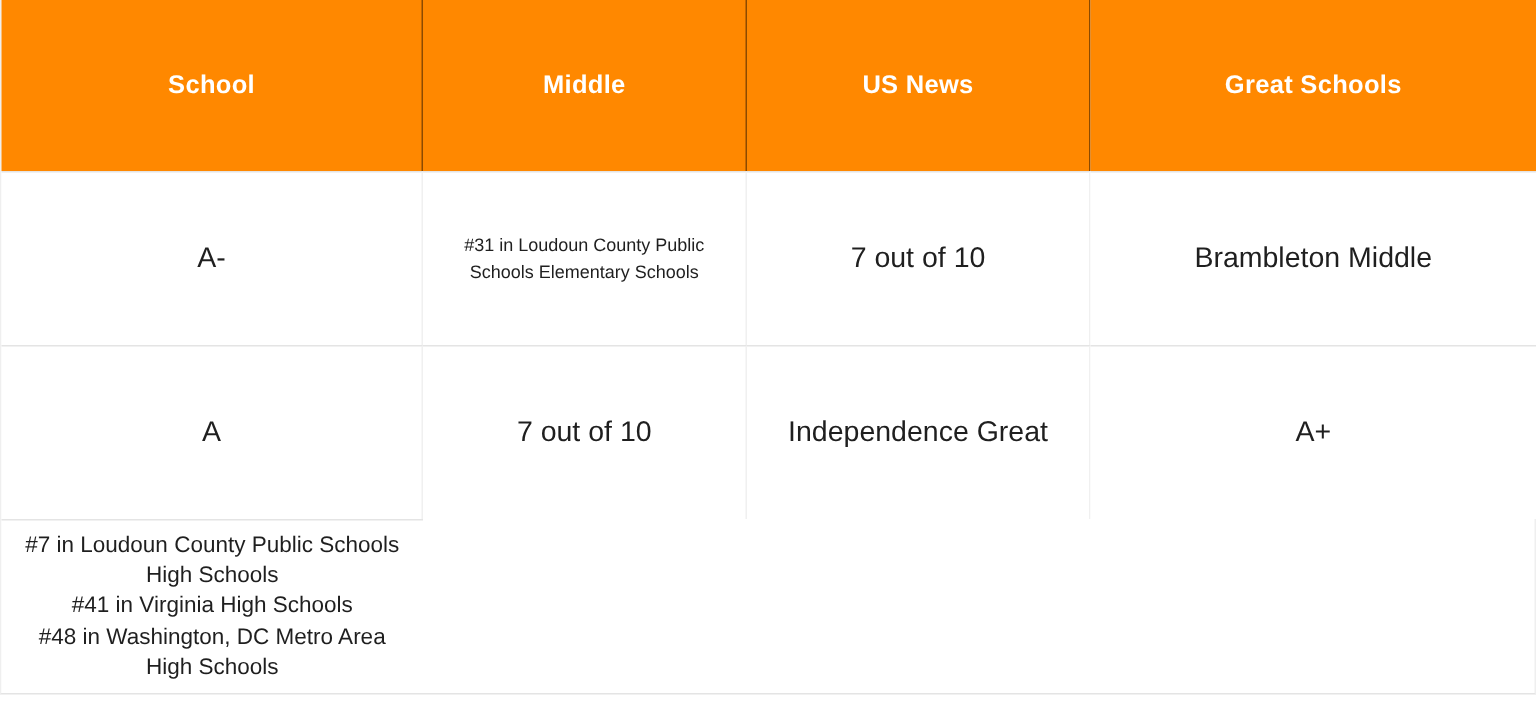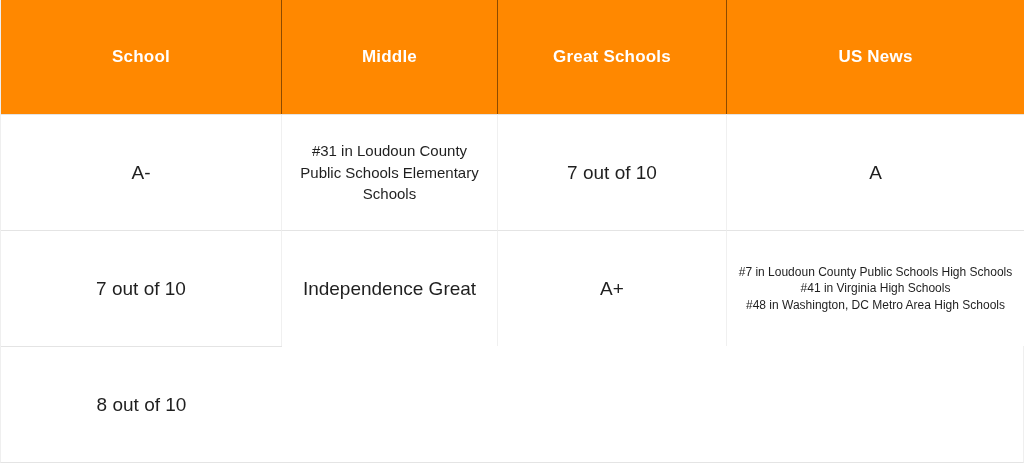--- a/index.html
+++ b/index.html
@@ -42,48 +42,48 @@
   
   .td {
     height: 116px;
     background: #ffffff;
     color: #1f1f1f;
     font-size: 19px;
     border-top: 1px solid #e4e4e4;
   }
   .td:not(:last-child) { border-right: 1px solid #f0f0f0; }
   .td.us-news {
-    font-size: 15px;
+    font-size: 12px;
     line-height: 1.45;
     white-space: pre-line;
   }
   .td.us-news.small {
-    font-size: 12px;
+    font-size: 15px;
     line-height: 1.35;
   }
 </style>
 </head>
 <body>
 
 <div class="table-wrap">
   <div class="school-table">
 
     <div class="cell th">School</div>
     <div class="cell th">Middle</div>
+    <div class="cell th">US News</div>
     <div class="cell th">Great Schools</div>
-    <div class="cell th">US News</div>
 
     <div class="cell td niche-grade">A-</div>
     <div class="cell td us-news">#31 in Loudoun County Public Schools Elementary Schools</div>
     <div class="cell td great-schools">7 out of 10</div>
 
+    <div class="cell td school-name">Brambleton Middle</div>
     <div class="cell td niche-grade">A</div>
     <div class="cell td great-schools">7 out of 10</div>
 
     <div class="cell td school-name">Independence Great</div>
     <div class="cell td niche-grade">A+</div>
     <div class="cell td us-news small">#7 in Loudoun County Public Schools High Schools
 #41 in Virginia High Schools
 #48 in Washington, DC Metro Area High Schools</div>
-    <div class="cell td great-schools">8 out of 10</div>
 
   </div>
 </div>
 
 </body></html>

